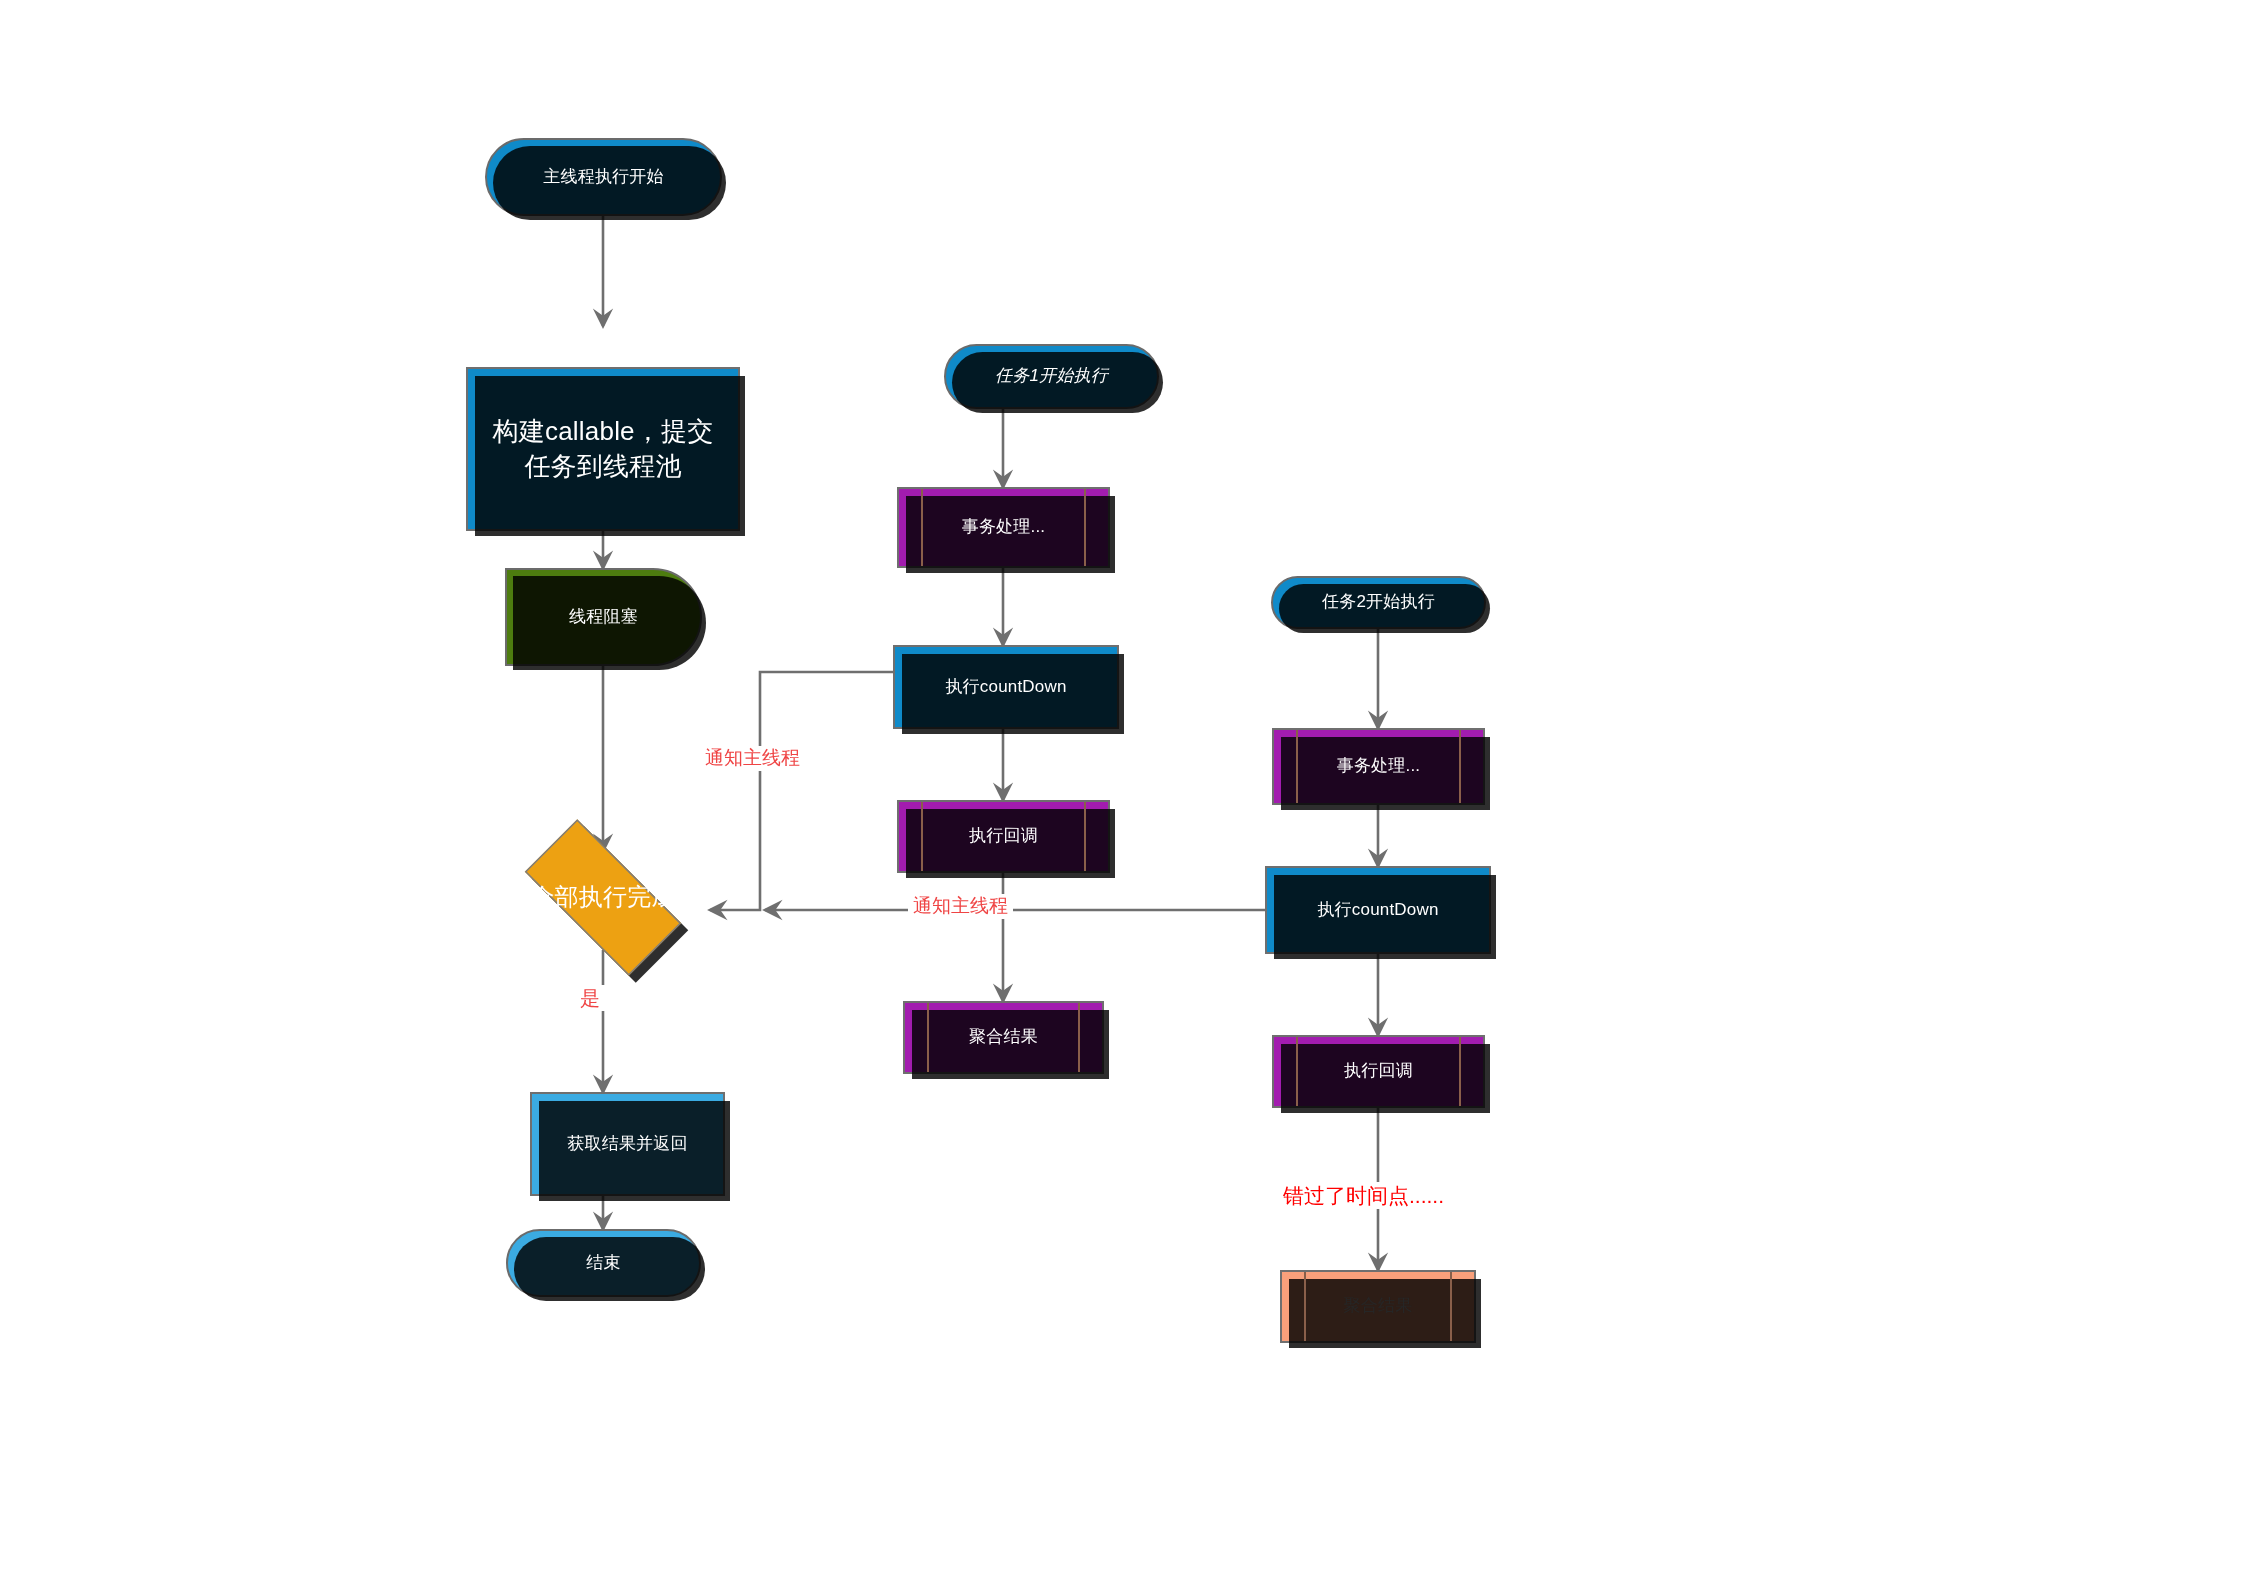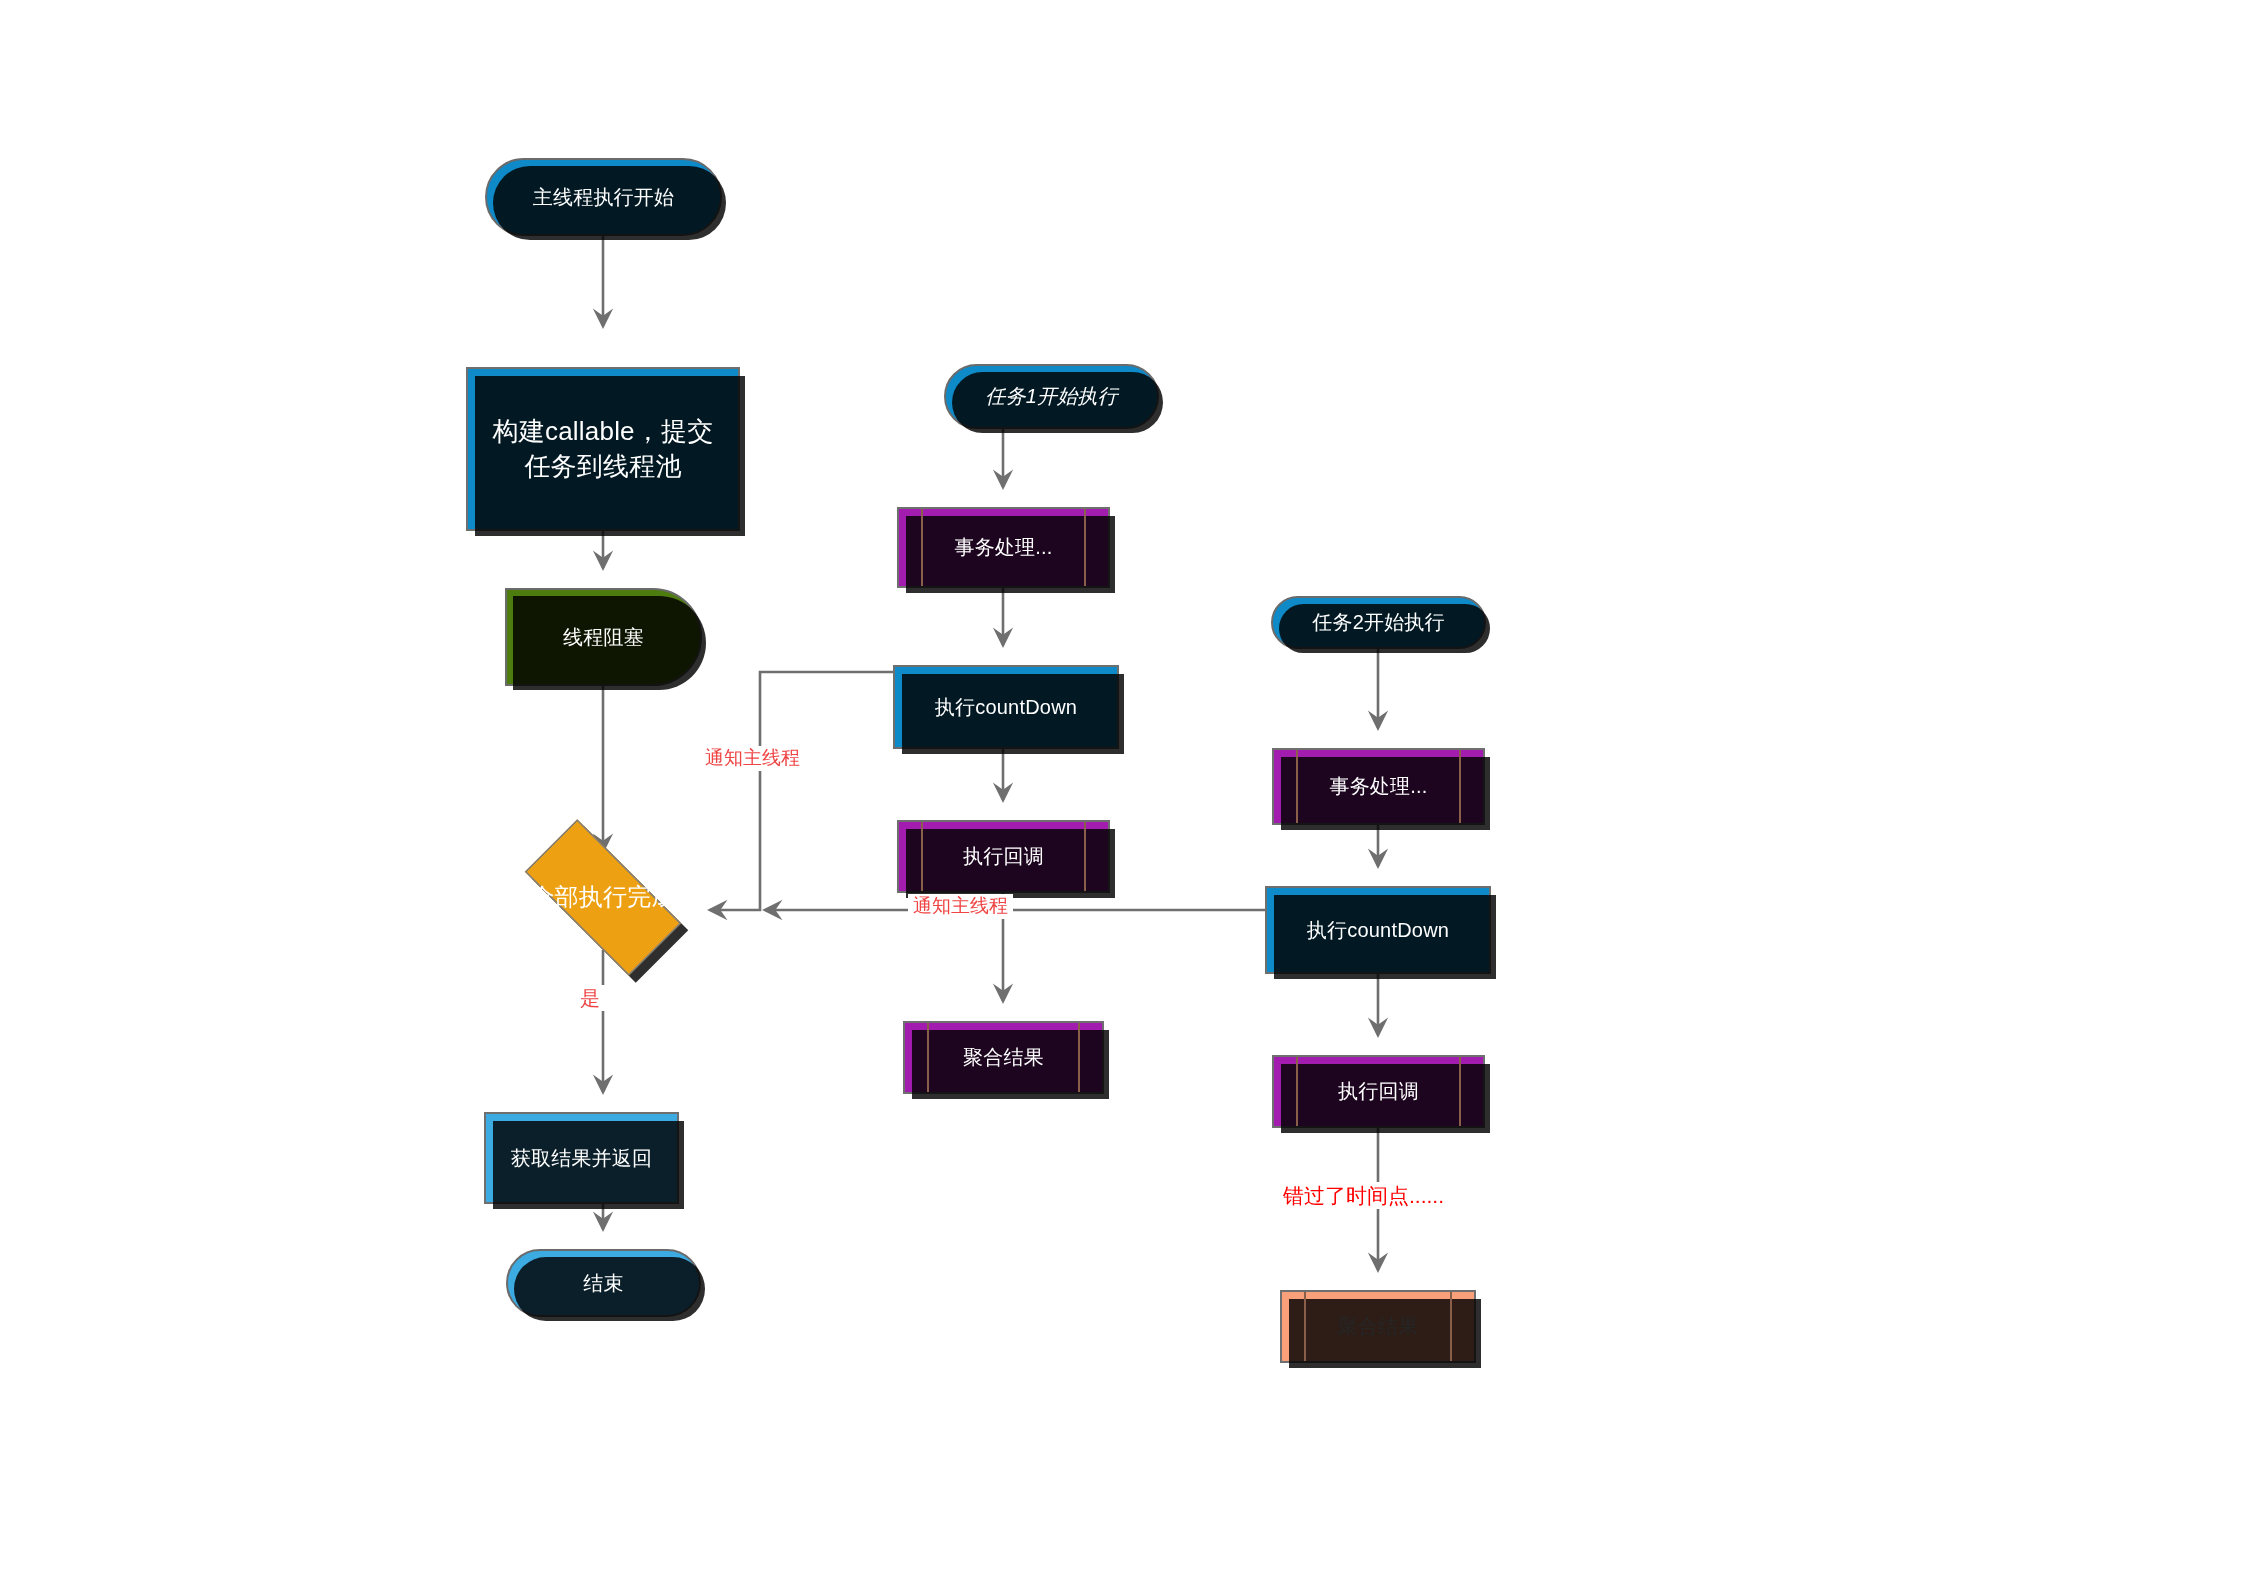--- a/index.html
+++ b/index.html
@@ -134,21 +134,21 @@
   .elabel.red {
     color: #ff0000;
     font-size: 21px;
     margin-top: 12px;
   }
   .elabel.small {
     font-size: 20px;
   }
   
   .fs-26 { font-size: 26px; margin-top: 41px; }
-  .fs-25 { font-size: 20px; margin-top: 20px; }
+  .fs-25 { font-size: 17px; }
   .fs-24 { font-size: 24px; }
 </style>
 </head>
 <body>
 
 <div id="canvas">
 
   <svg id="wires" viewBox="0 0 2246 1588" width="2246" height="1588">
     <defs>
       <marker id="arrow" viewBox="0 0 12 12" refX="9.5" refY="6" markerWidth="9" markerHeight="9" orient="auto-start-reverse">
@@ -194,21 +194,21 @@
     <div class="lbl">线程阻塞</div>
   </div>
 
   <div class="node n-diamond fs-24" style="left:499px; top:845px; width:208px; height:105px;">
     <div class="shadow"></div>
     <div class="dia"></div>
     <div class="lbl">全部执行完成</div>
   </div>
   <div class="elabel small" style="left:575px; top:985px;">是</div>
 
-  <div class="node n-rect fill-lightblue fs-25" style="left:484px; top:1092px; width:195px; height:92px;text-align:center;">
+  <div class="node n-rect fill-lightblue fs-25" style="left:530px; top:1092px; width:195px; height:104px;text-align:center;">
     <div class="shadow"></div>
     <div class="lbl">获取结果并返回</div>
   </div>
 
   <div class="node n-term fill-lightblue fs-25" style="left:506px; top:1229px; width:195px; height:68px;">
     <div class="shadow"></div>
     <div class="lbl">结束</div>
   </div>
 
   <div class="node n-term fs-25" style="left:944px; top:344px; width:215px; height:65px;font-style:italic;">

